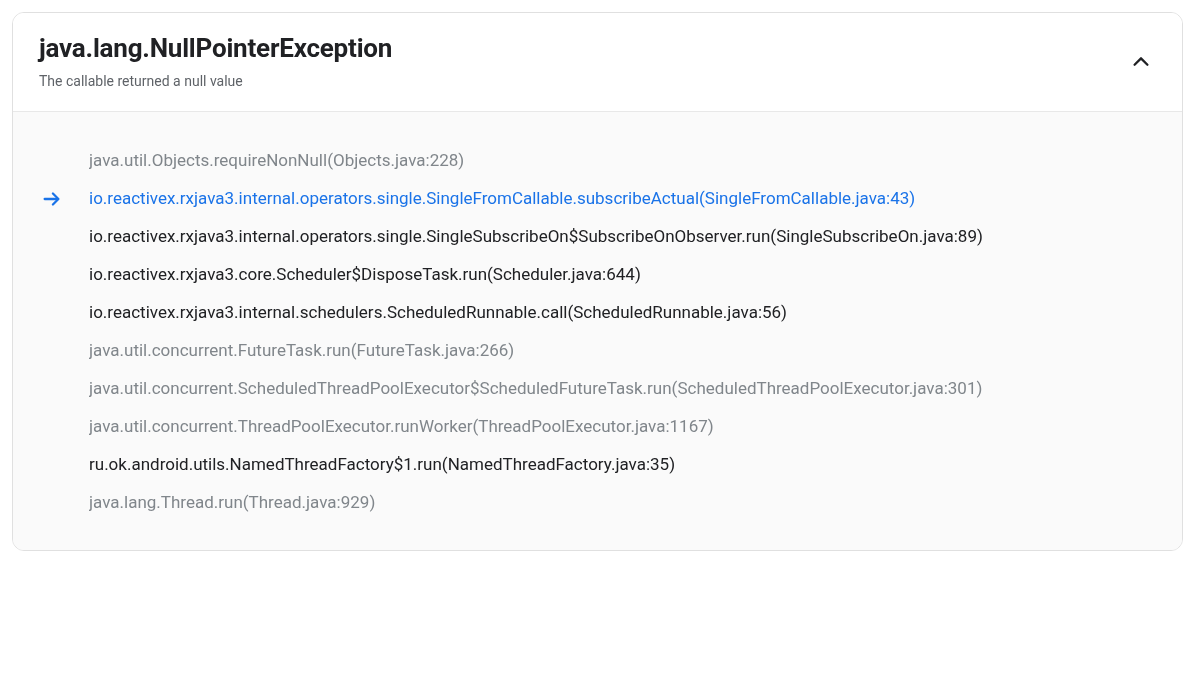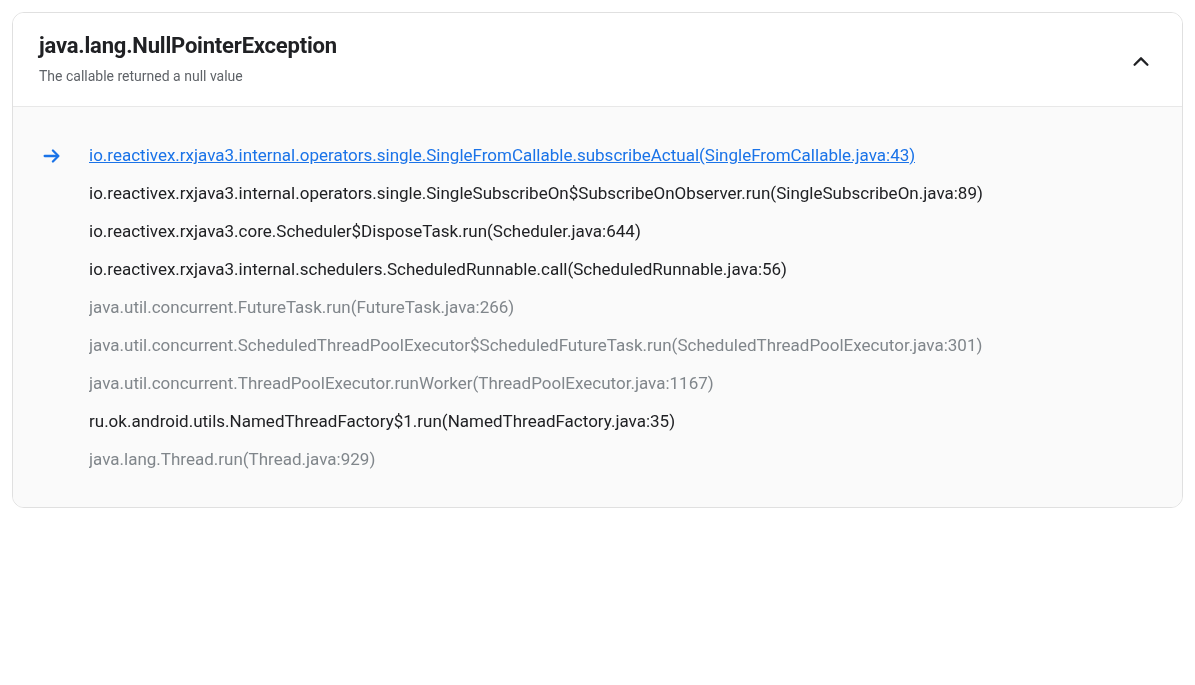--- a/index.html
+++ b/index.html
@@ -25,21 +25,21 @@
       align-items: flex-start;
       justify-content: space-between;
       cursor: pointer;
     }
     .exception-header-left {
       display: flex;
       flex-direction: column;
       gap: 10px;
     }
     .exception-title {
-      font-size: 22px;
+      font-size: 26px;
       font-weight: 700;
       color: #202124;
       letter-spacing: -0.2px;
     }
     .exception-message {
       font-size: 14px;
       color: #5f6368;
       font-weight: 400;
     }
     .collapse-icon {
@@ -85,40 +85,43 @@
       text-overflow: ellipsis;
     }
     .frame-text.app {
       color: #202124;
     }
     .frame-text.system {
       color: #80868b;
     }
     .frame-text.highlighted {
       color: #1a73e8;
-      text-decoration: underline;
     }
   </style>
 </head>
 <body>
 
 <div class="exception-card">
   <div class="exception-header">
     <div class="exception-header-left">
       <div class="exception-title">java.lang.NullPointerException</div>
       <div class="exception-message">The callable returned a null value</div>
     </div>
     <div class="collapse-icon">
       <svg viewBox="0 0 24 24" fill="none" stroke="#202124" stroke-width="2.5" stroke-linecap="round" stroke-linejoin="round">
         <polyline points="5 15 12 8 19 15"></polyline>
       </svg>
     </div>
   </div>
   <div class="stack-trace-body">
     <div class="stack-trace-list" id="stack-list">
+        <div class="stack-frame">
+          <div class="frame-indicator"></div>
+          <div class="frame-text system">java.util.Objects.requireNonNull(Objects.java:228)</div>
+        </div>
         <div class="stack-frame">
           <div class="frame-indicator">
             <svg viewBox="0 0 24 24" fill="none" stroke="#1a73e8" stroke-width="2.5" stroke-linecap="round" stroke-linejoin="round">
               <line x1="4" y1="12" x2="18" y2="12"></line>
               <polyline points="13 6 19 12 13 18"></polyline>
             </svg>
           </div>
           <div class="frame-text highlighted">io.reactivex.rxjava3.internal.operators.single.SingleFromCallable.subscribeActual(SingleFromCallable.java:43)</div>
         </div>
         <div class="stack-frame">

